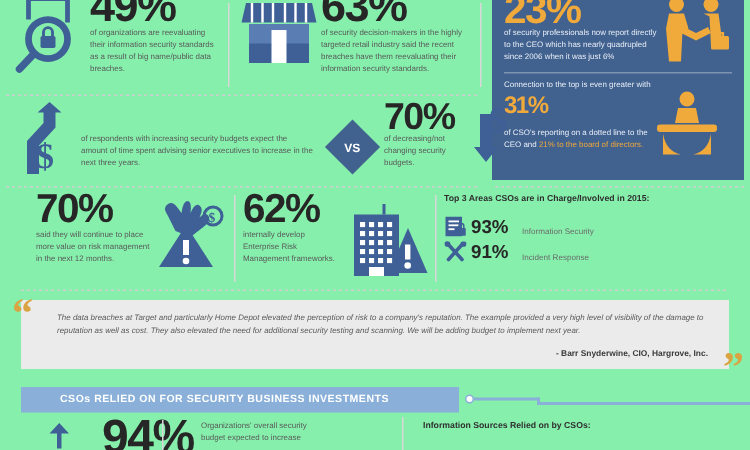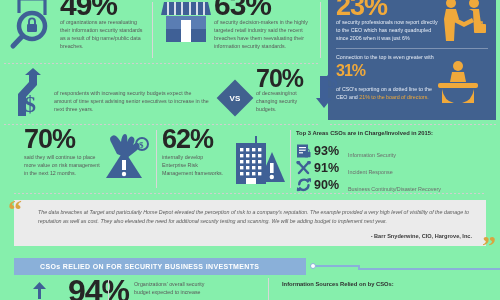--- a/index.html
+++ b/index.html
@@ -323,32 +323,20 @@
           <path d="M2 1 L12 12" stroke="#3f6096" stroke-width="2.4" stroke-linecap="round"></path>
           <path d="M12.5 1.5 L3 12" stroke="#3f6096" stroke-width="2.4" stroke-linecap="round"></path>
           <circle cx="2.3" cy="1.6" r="1.9" fill="#3f6096"></circle>
           <circle cx="13" cy="1.6" r="1.9" fill="#3f6096"></circle>
         </svg>
       </span>
       <span class="pct">91%</span>
       <span class="lbl">Incident Response</span>
     </div>
 
-    <div class="top3-row">
-      <span class="ic">
-        <svg viewBox="0 0 16 14" width="16" height="14">
-          <path d="M12.5 7.2 a5 5 0 0 1 -8.6 3.2 L2 12" fill="none" stroke="#3f6096" stroke-width="2.4" stroke-linecap="round"></path>
-          <path d="M3.2 6.4 a5 5 0 0 1 8.6 -3.2 L13.6 1.4" fill="none" stroke="#3f6096" stroke-width="2.4" stroke-linecap="round"></path>
-          <path d="M1 9 L1 13 L5 13 z" fill="#3f6096"></path>
-          <path d="M15 4.6 L15 0.6 L11 0.6 z" fill="#3f6096"></path>
-        </svg>
-      </span>
-      <span class="pct">90%</span>
-      <span class="lbl">Business Continuity/Disaster Recovery</span>
-    </div>
   </div>
 
   <div class="hsep" style="left:14px; top:193px; width:472px;"></div>
 
   <div class="quote-box">
     <span class="quote-mark-open">“</span>
     <div class="quote-text">The data breaches at Target and particularly Home Depot elevated the perception of risk to a company's reputation. The example provided a very high level of visibility of the damage to reputation as well as cost. They also elevated the need for additional security testing and scanning. We will be adding budget to implement next year.</div>
     <div class="quote-attr">- Barr Snyderwine, CIO, Hargrove, Inc.</div>
     <span class="quote-mark-close">”</span>
   </div>

